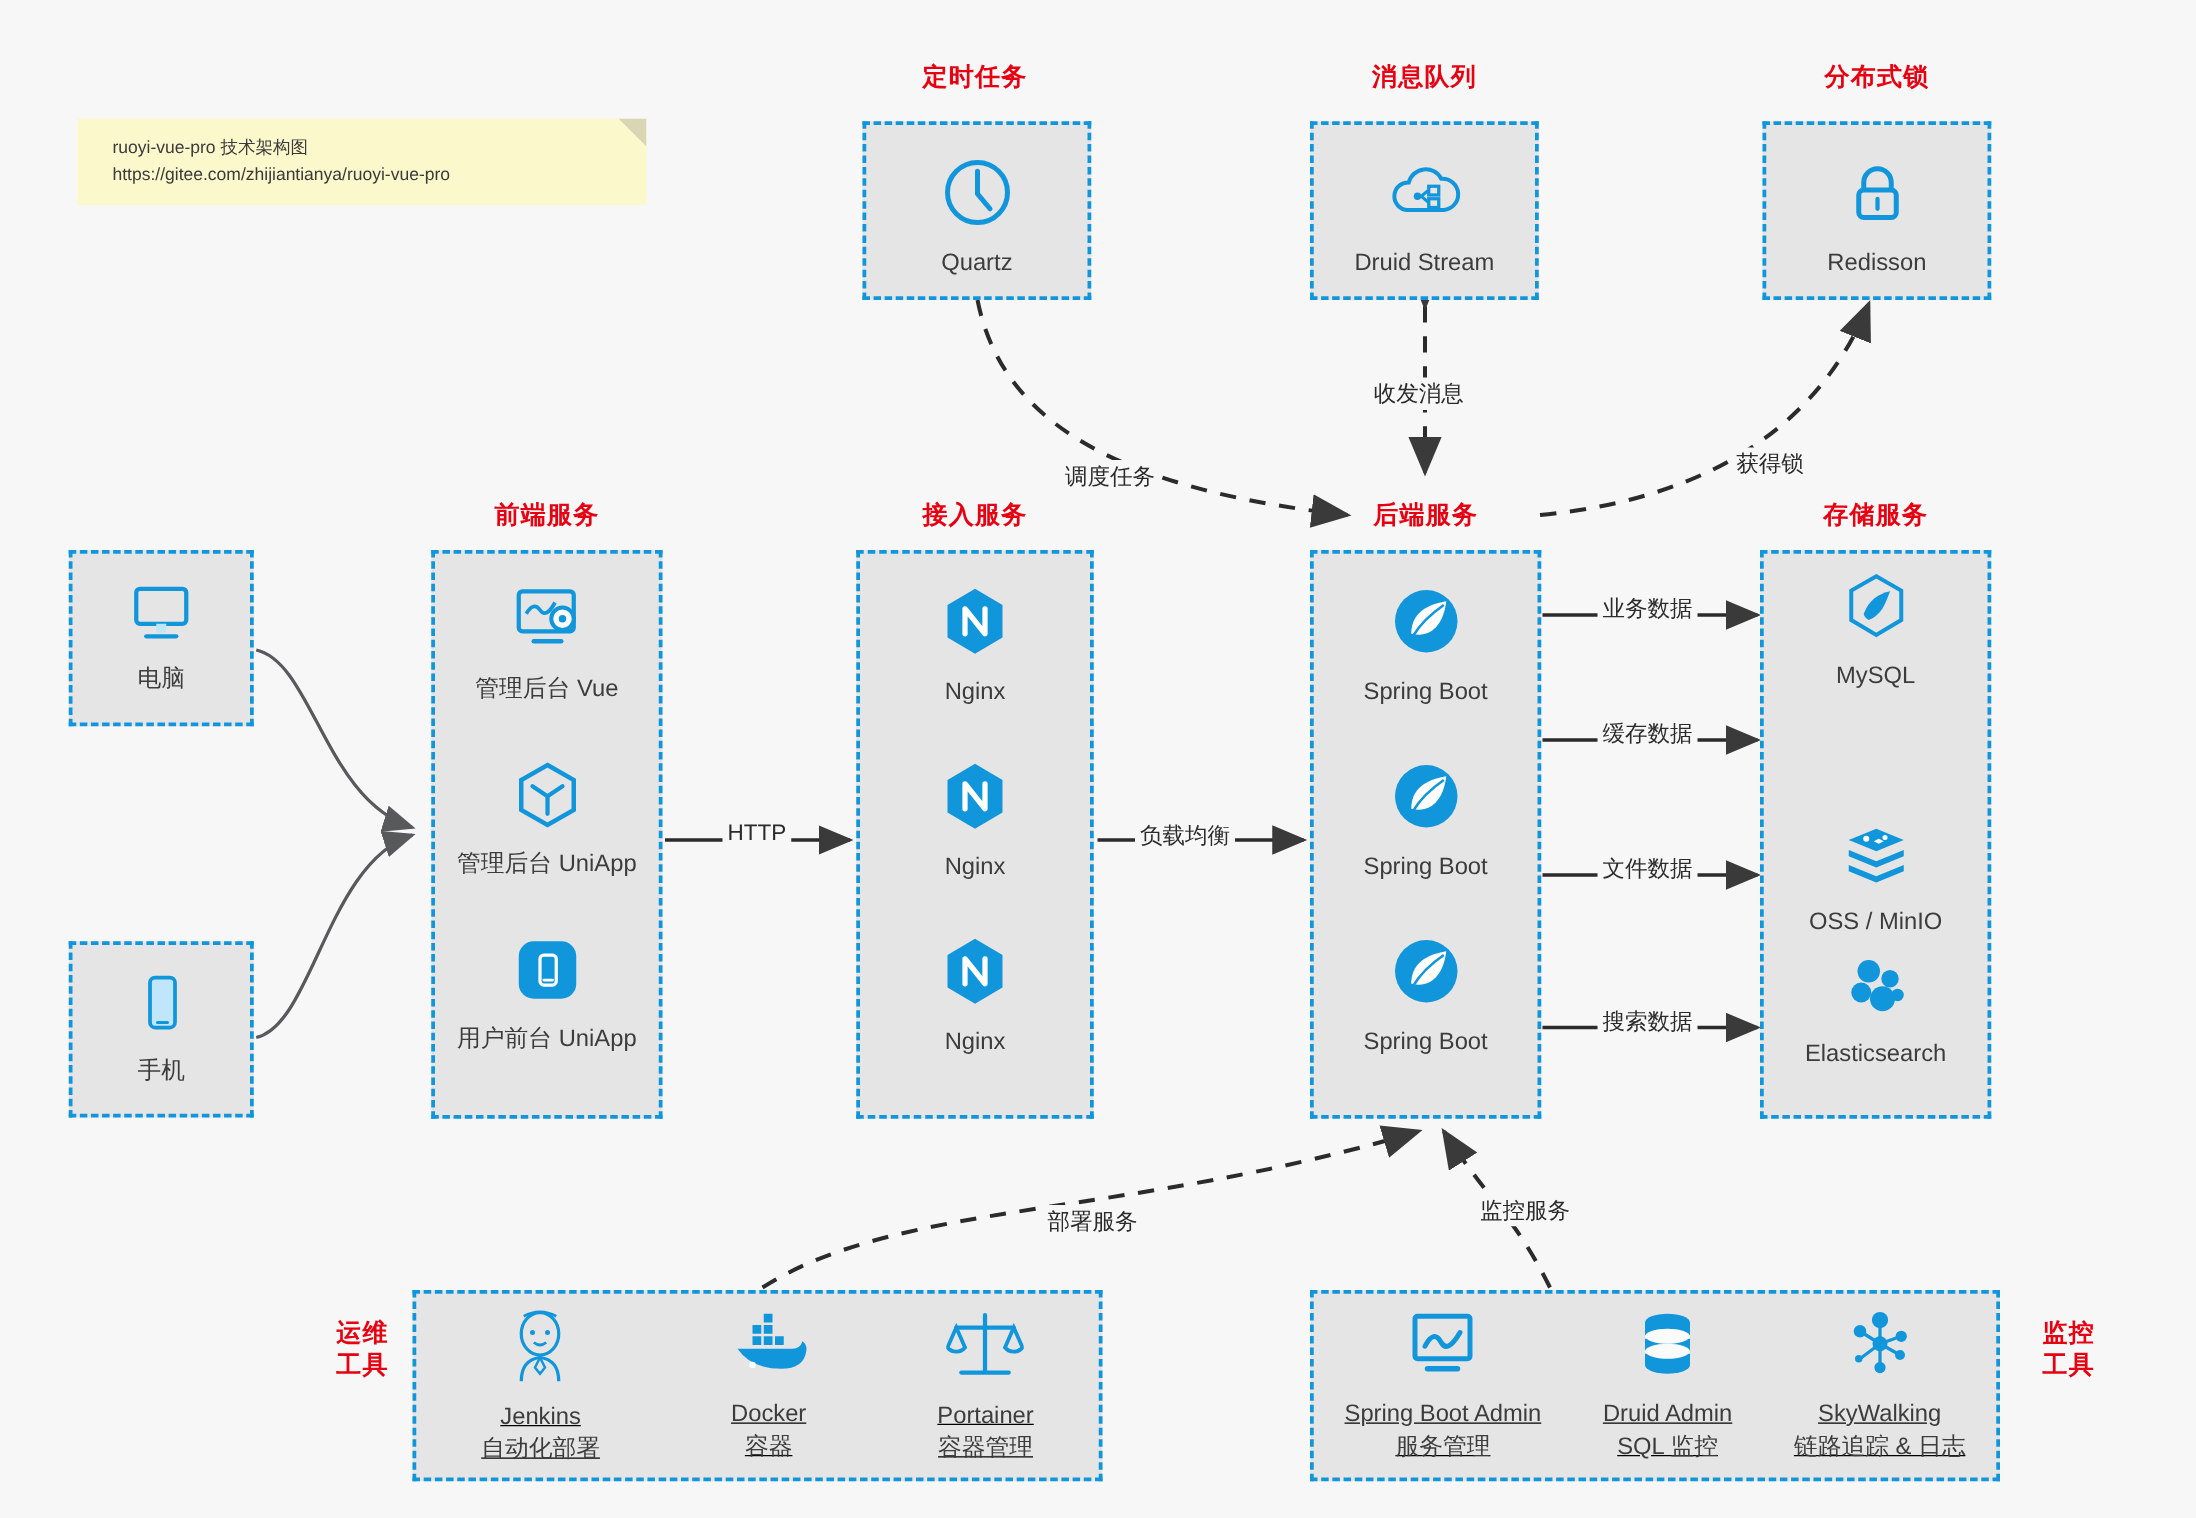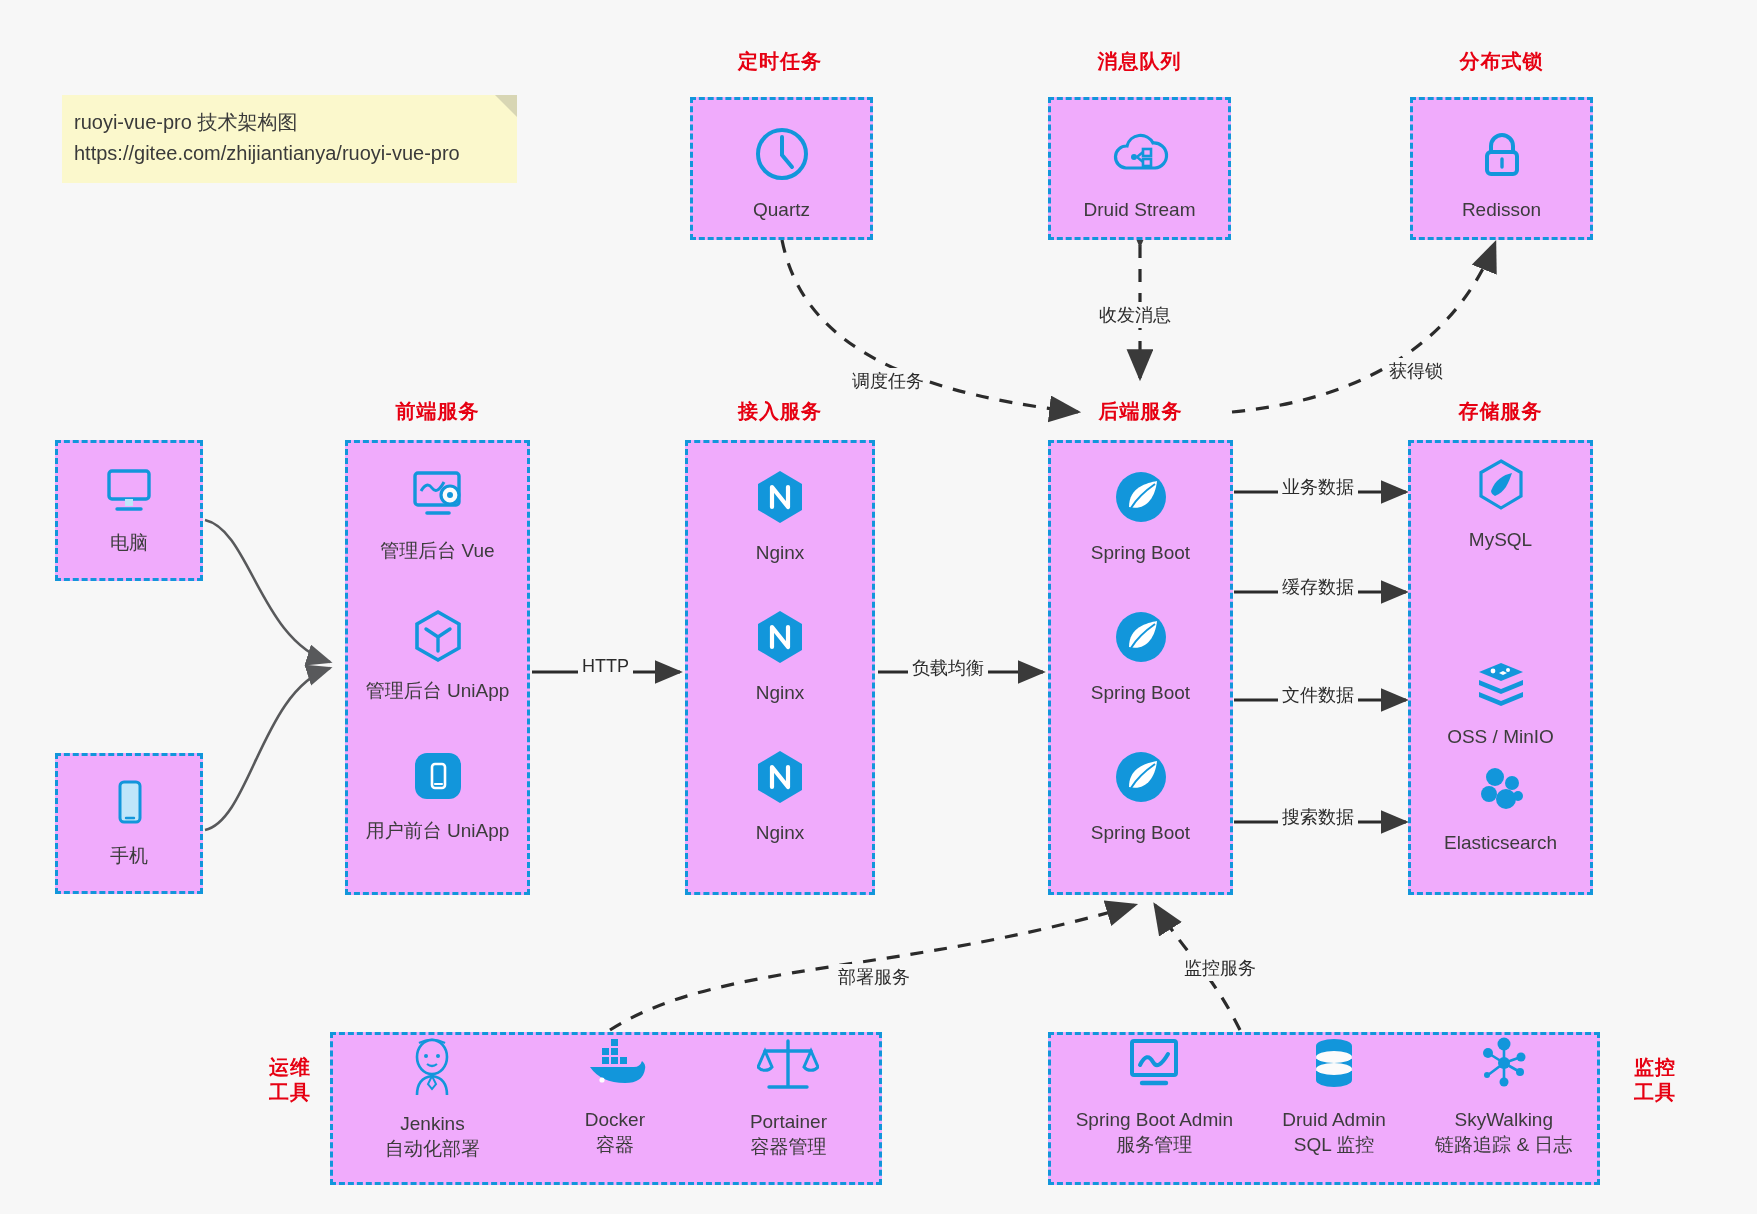--- a/index.html
+++ b/index.html
@@ -18,21 +18,21 @@
   svg.edges {
     position: absolute;
     left: 0; top: 0;
     width: 1757px; height: 1214px;
     pointer-events: none;
     z-index: 1;
   }
   .node {
     position: absolute;
     border: 3px dashed #1296db;
-    background: #f0abfc;
+    background: #e5e5e5;
     z-index: 2;
   }
   .sect-title {
     position: absolute;
     color: #e60012;
     font-weight: bold;
     font-size: 20px;
     letter-spacing: 1px;
     white-space: nowrap;
     z-index: 3;
@@ -55,33 +55,33 @@
     color: #2b2b2b;
     font-size: 18px;
     padding: 1px 4px;
     white-space: nowrap;
     z-index: 4;
   }
   .note {
     position: absolute;
     background: #fbf8cc;
     color: #3a3a3a;
-    font-size: 20px;
+    font-size: 14px;
     line-height: 1.55;
-    padding: 12px 16px 14px 12px;
+    padding: 12px 16px 14px 28px;
     z-index: 5;
   }
   .note .fold {
     position: absolute;
     right: 0; top: 0;
     width: 0; height: 0;
     border-left: 22px solid transparent;
     border-top: 22px solid #d8d6b4;
   }
-  .grp3 { display: flex; justify-content: space-around; align-items: flex-start; height: 100%; }
+  .grp3 { display: flex; justify-content: space-around; align-items: center; height: 100%; text-decoration: underline; }
   .grp3 > div { text-align: center; color: #3c3c3c; font-size: 19px; line-height: 1.35; }
 </style>
 </head>
 <body>
 
 <div id="canvas">
 
   <svg class="edges" viewBox="0 0 1757 1214">
     <defs>
       <marker id="arrow" markerWidth="11" markerHeight="11" refX="9" refY="4.2" orient="auto">

